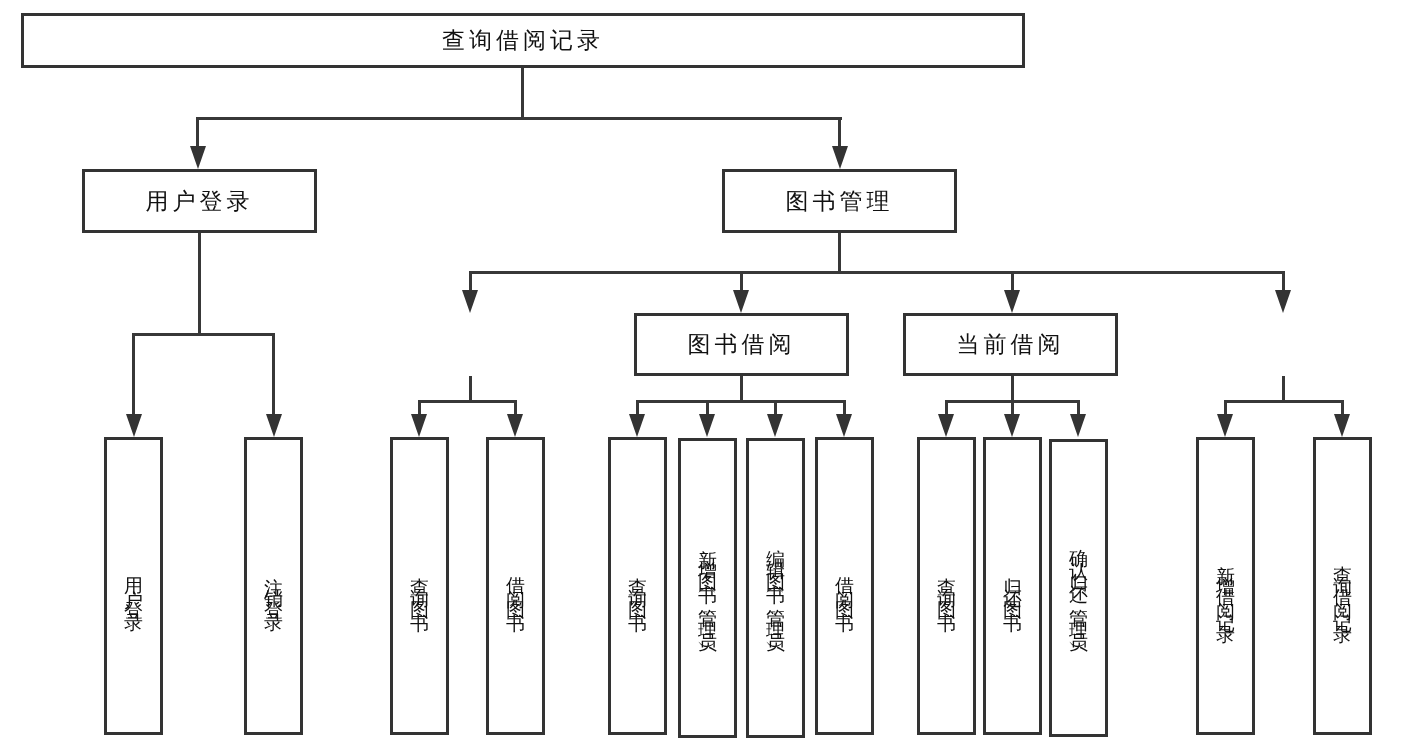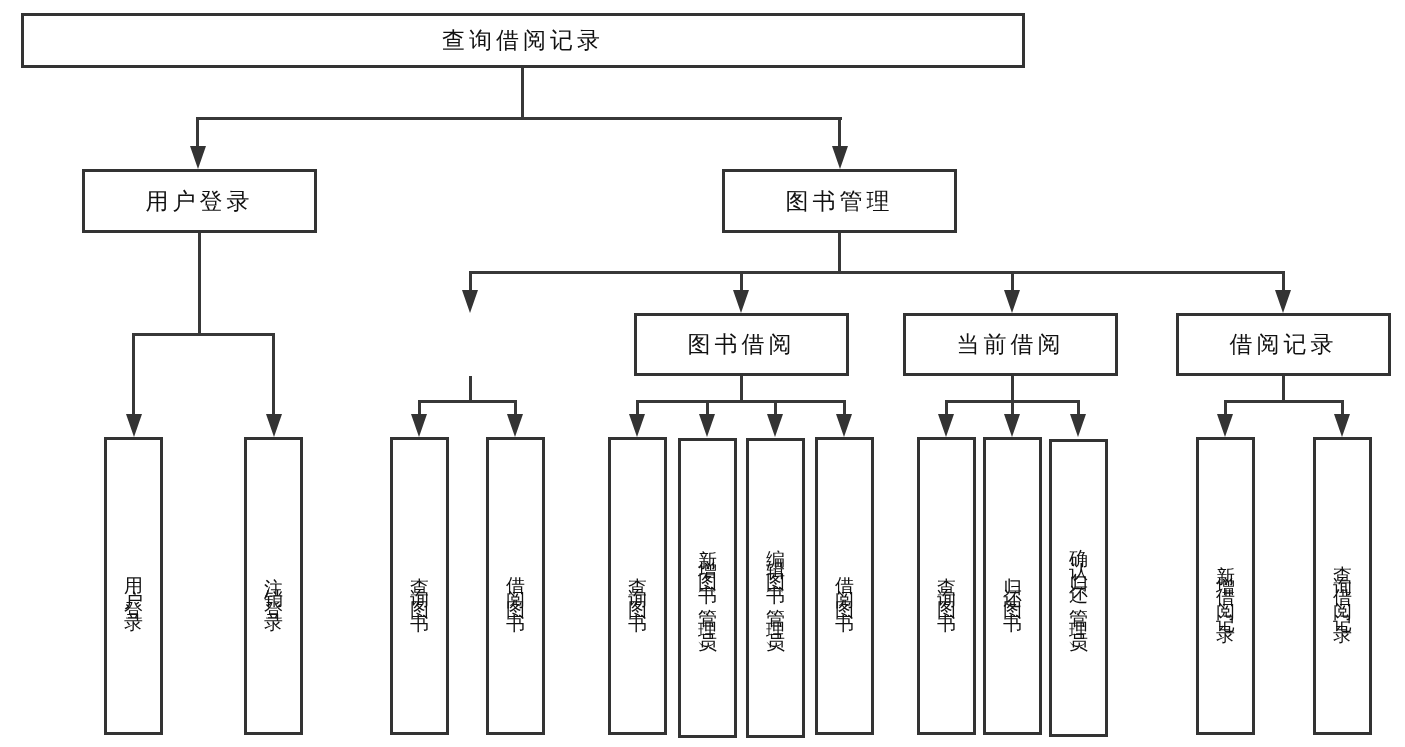--- a/index.html
+++ b/index.html
@@ -136,23 +136,20 @@
   <div class="hbox" style="left:722px;top:169px;width:235px;height:64px;">
     <span>图书管理</span>
   </div>
 
   <div class="hbox" style="left:634px;top:313px;width:215px;height:63px;">
     <span>图书借阅</span>
   </div>
   <div class="hbox" style="left:903px;top:313px;width:215px;height:63px;">
     <span>当前借阅</span>
   </div>
-  <div class="hbox" style="left:1176px;top:313px;width:215px;height:63px;">
-    <span>借阅记录</span>
-  </div>
 
   <div class="vbox" style="left:104px;top:437px;width:59px;height:298px;">
     <span>用户登录</span>
   </div>
   <div class="vbox" style="left:244px;top:437px;width:59px;height:298px;">
     <span>注销登录</span>
   </div>
   <div class="vbox" style="left:390px;top:437px;width:59px;height:298px;">
     <span>查询图书</span>
   </div>

